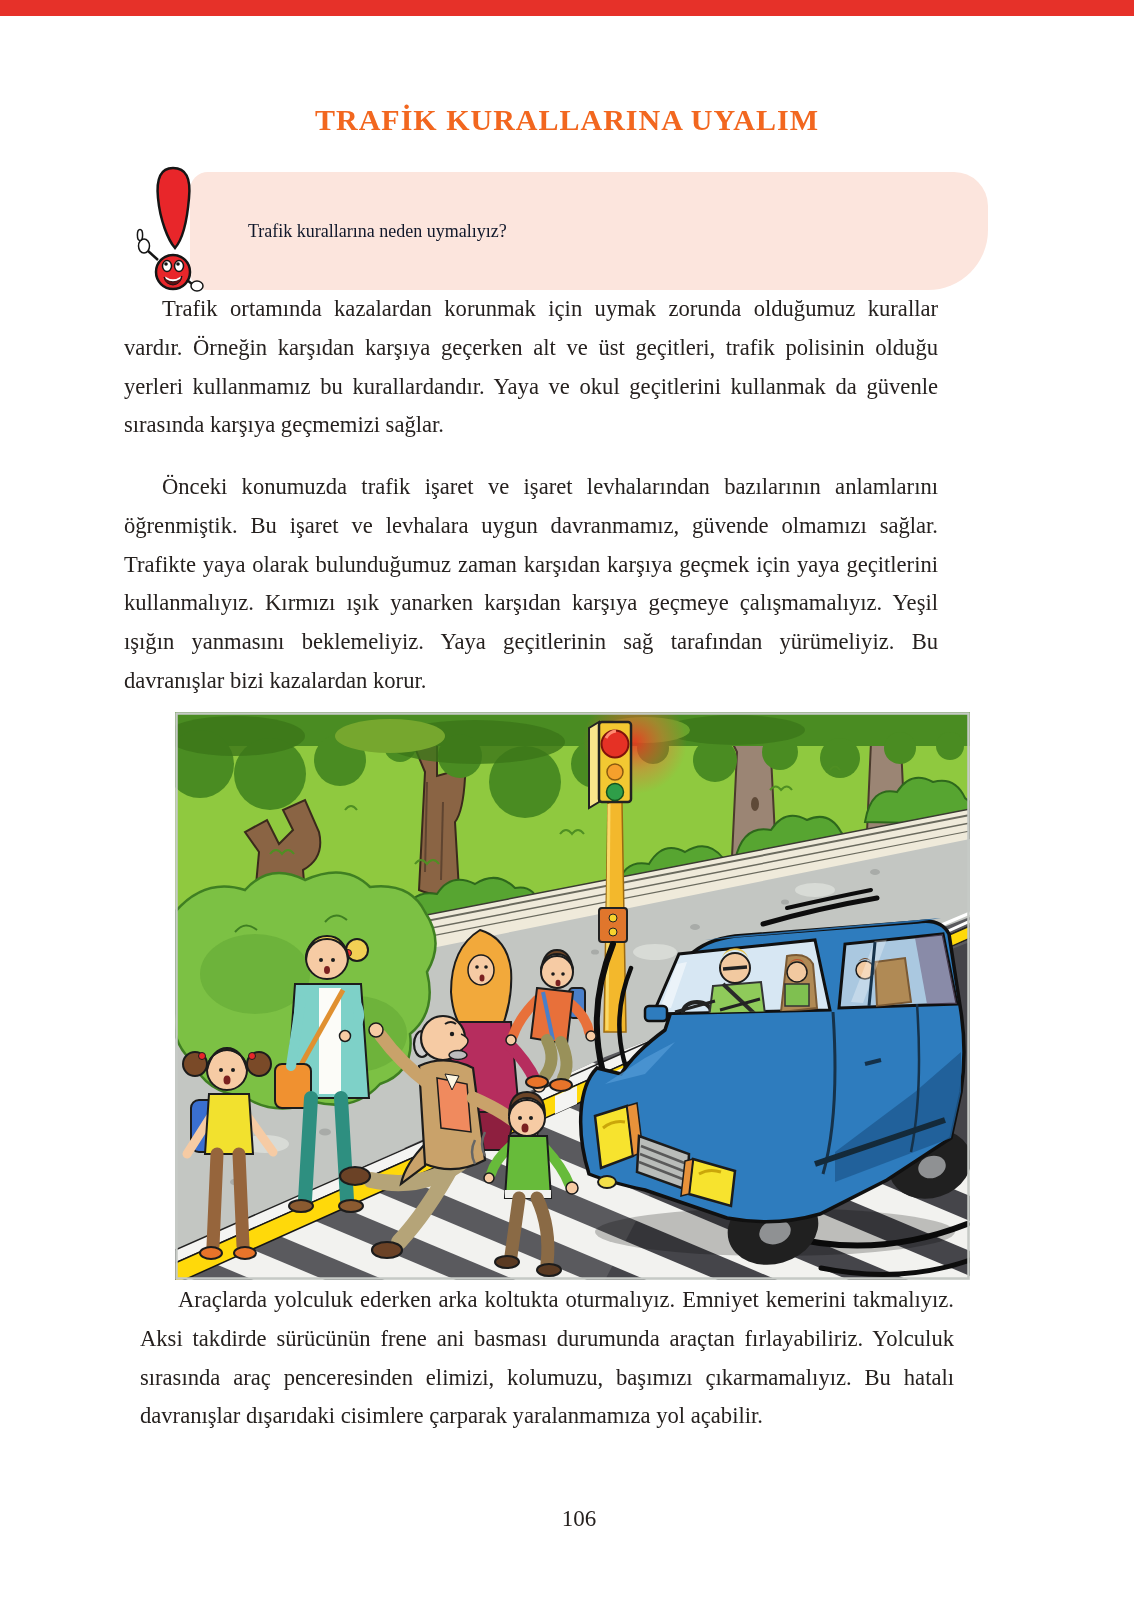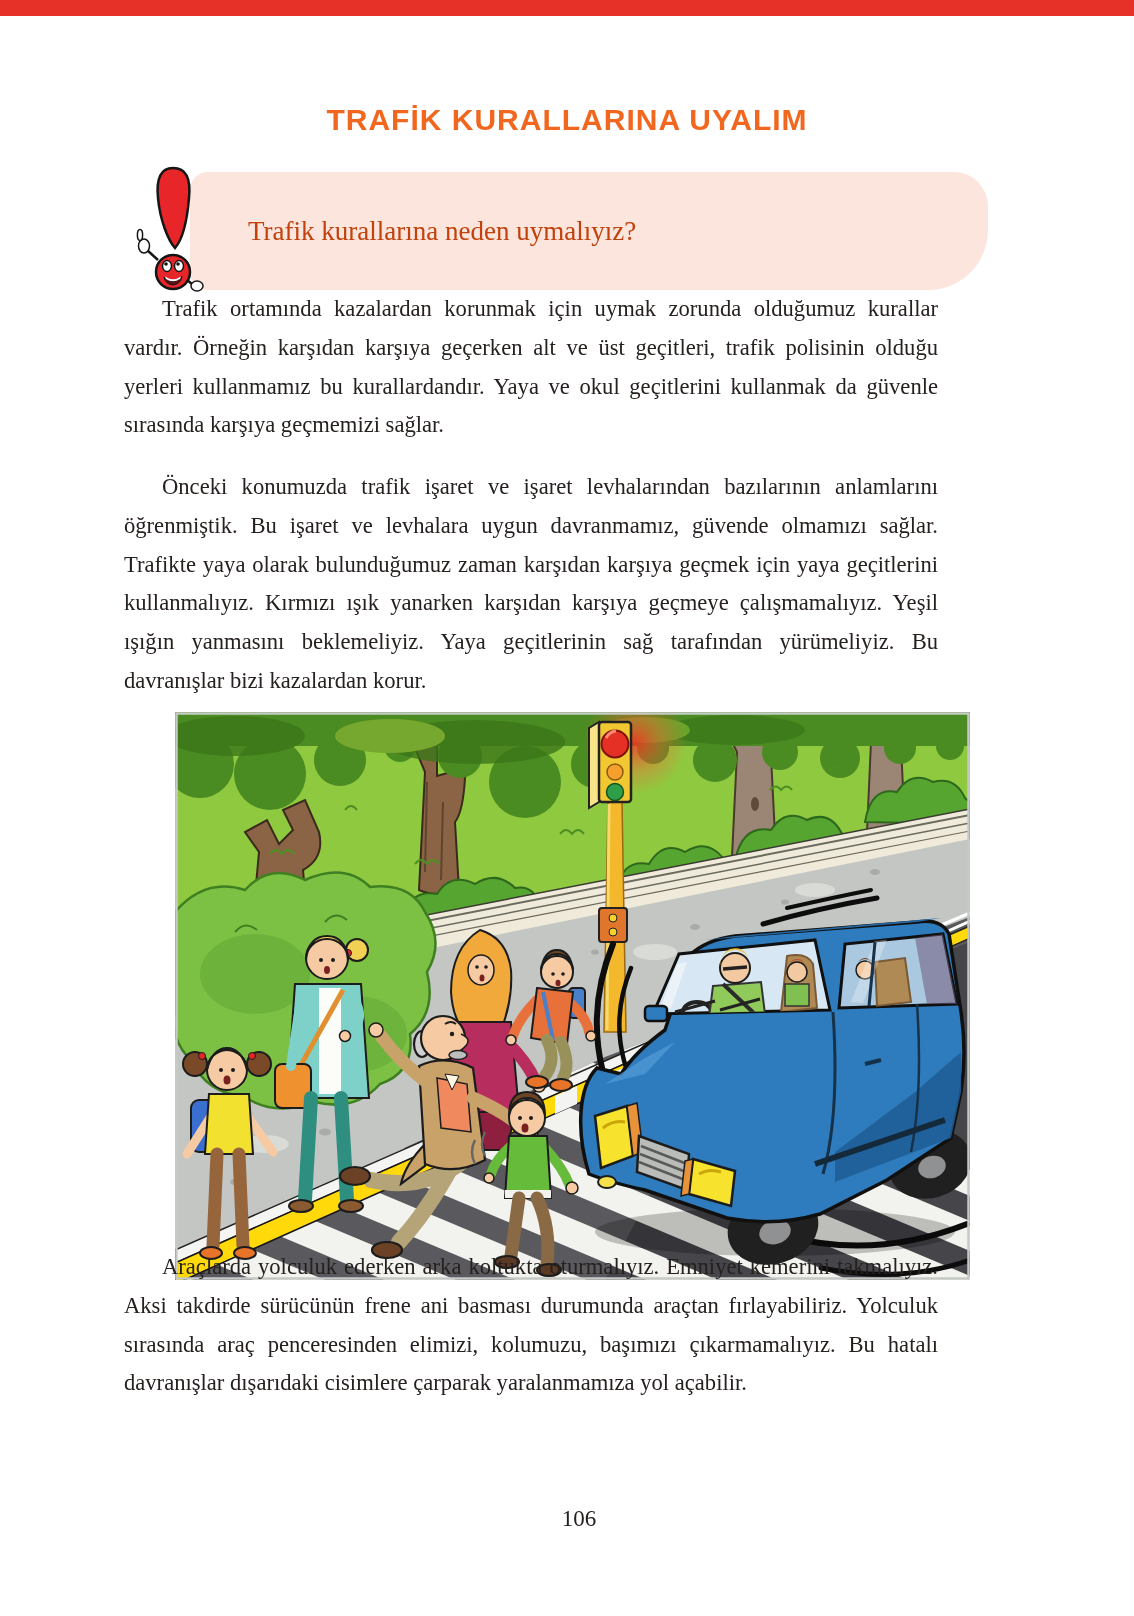--- a/index.html
+++ b/index.html
@@ -1,29 +1,29 @@
 <!DOCTYPE html>
 <html lang="tr"><head>
 <meta charset="utf-8">
 <style>
   html,body{margin:0;padding:0;background:#ffffff;}
   .page{position:relative;width:1134px;height:1616px;background:#ffffff;overflow:hidden;
         font-family:"Liberation Serif",serif;color:#26211f;}
   .topbar{position:absolute;left:0;top:0;width:1134px;height:16px;background:#e63129;}
   .title{position:absolute;left:0;top:103px;width:1134px;margin:0;text-align:center;
-         font-family:Liberation Sans, sans-serif;font-weight:800;font-size:30px;
+         font-family:Liberation Serif, serif;font-weight:800;font-size:30px;
          letter-spacing:1px;color:#f2671f;}
   .qbox{position:absolute;left:190px;top:172px;width:798px;height:118px;background:#fce5dd;
         border-radius:18px 34px 60px 18px;}
   .qtext{position:absolute;left:58px;top:50%;transform:translateY(-50%);margin:0;
-         font-size:27px;color:#c2410c;}
+         font-size:18px;color:#0f172a;}
   .mascot{position:absolute;left:134px;top:164px;width:78px;height:132px;}
   .body{position:absolute;left:124px;width:814px;margin:0;font-size:22.6px;line-height:38.8px;
         text-align:justify;text-indent:38px;}
-  .p1{top:290px;} .p2{top:468px;} .p3{top:1248px;}
+  .p1{top:290px;} .p2{top:468px;} .p3{top:1281px;margin-left:16px;}
   .illus{position:absolute;left:175px;top:712px;width:795px;height:568px;}
   .pagenum{position:absolute;left:12px;top:1506px;width:1134px;text-align:center;font-size:23px;}
 </style>
 </head>
 <body>
 
 <div class="page">
   <div class="topbar"></div>
 
   <h1 class="title">TRAFİK KURALLARINA UYALIM</h1>

